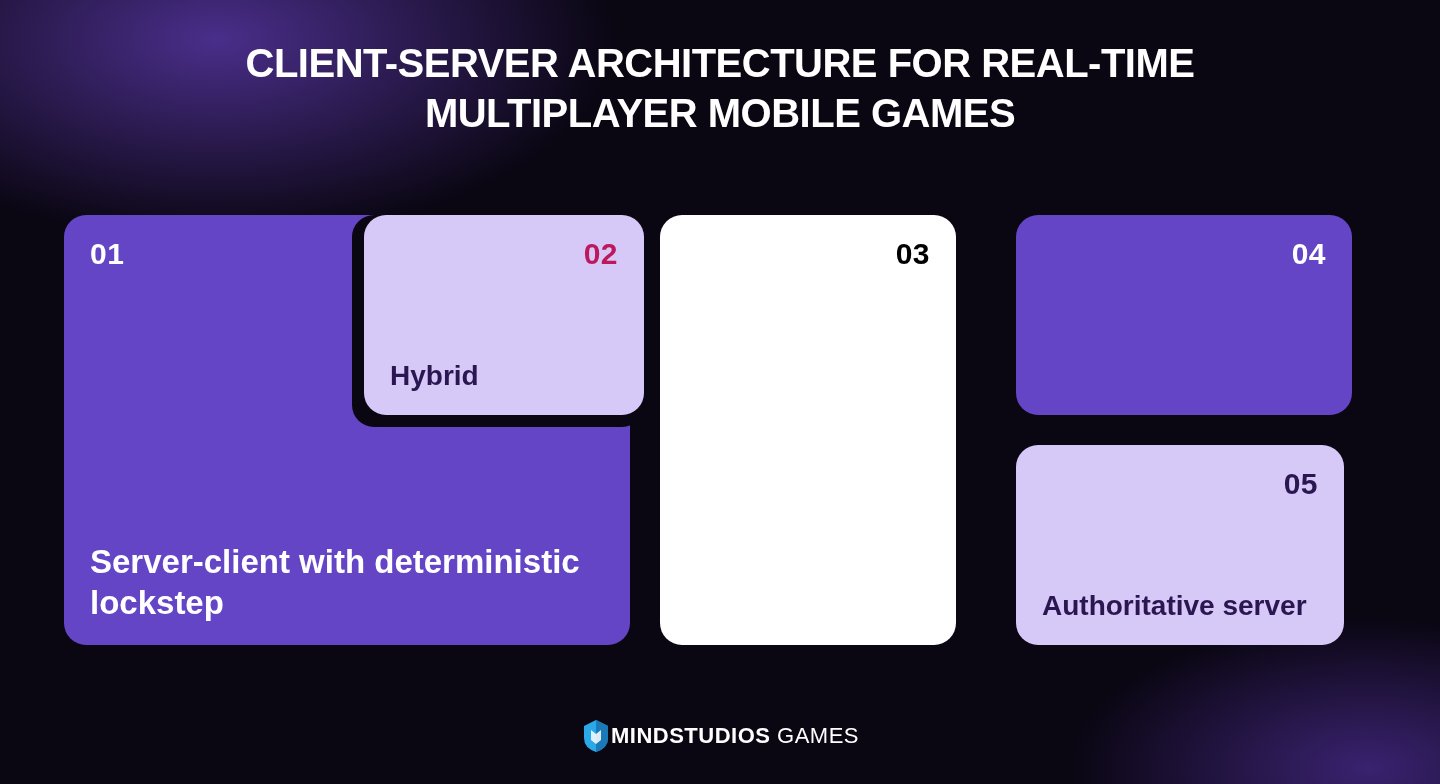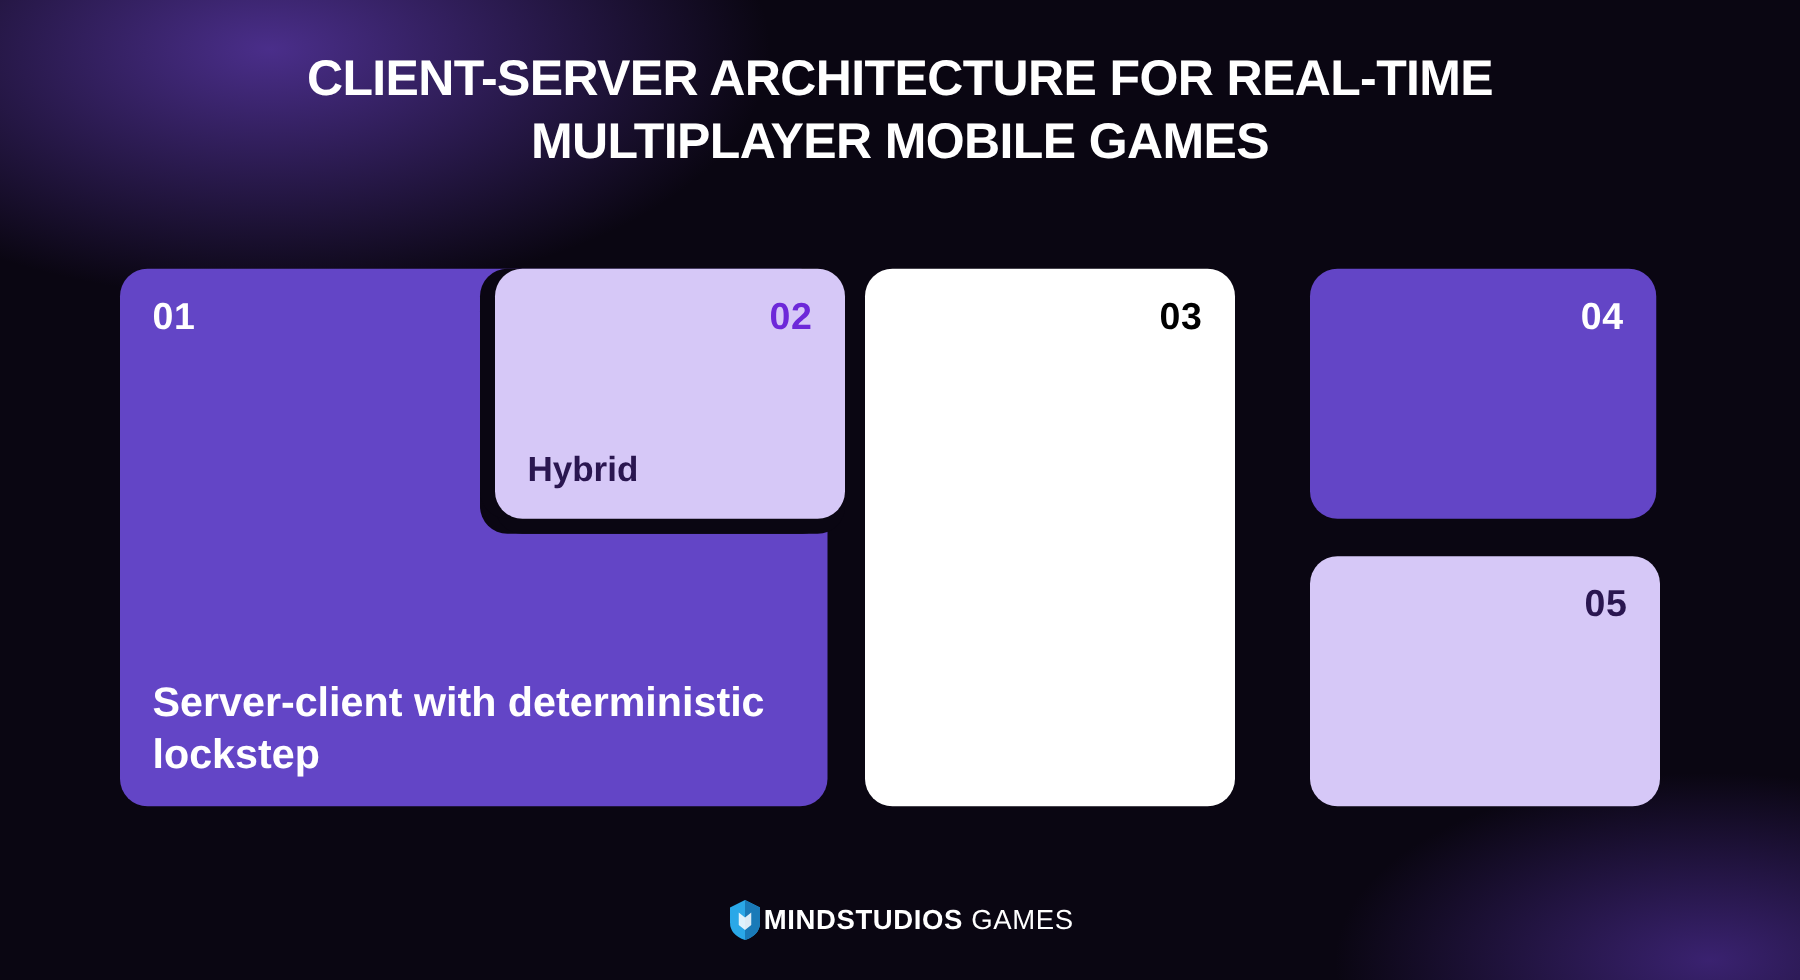--- a/index.html
+++ b/index.html
@@ -18,21 +18,21 @@
   color: #fff;
   font-size: 40px;
   font-weight: 900;
   text-align: center;
   letter-spacing: -0.5px;
   line-height: 1.25;
   padding: 38px 120px 0;
 }
 .grid {
   position: absolute;
-  left: 96px;
+  left: 64px;
   top: 215px;
   width: 1280px;
   height: 430px;
 }
 .card {
   position: absolute;
   border-radius: 22px;
   padding: 22px 26px;
 }
 .num {
@@ -60,50 +60,50 @@
 .c02 {
   left: 300px; top: 0;
   width: 280px; height: 200px;
   background: #d6c8f7;
   color: #1a1030;
   display: flex;
   flex-direction: column;
   justify-content: space-between;
   box-shadow: -12px 0 0 0 #0a0612, 0 12px 0 0 #0a0612, -12px 12px 0 0 #0a0612;
 }
-.c02 .num { text-align: right; color: #6d28d9; }
+.c02 .num { text-align: right; color: #be185d; }
 .c02 .label { color: #2a1650; }
 
 .c03 {
   left: 596px; top: 0;
   width: 296px; height: 430px;
   background: #fff;
   color: #111;
   display: flex;
   flex-direction: column;
   justify-content: space-between;
 }
 .c03 .num { text-align: right; color: #000; }
 .c03 .label { color: #000; }
 
 .c04 {
   left: 952px; top: 0;
-  width: 277px; height: 200px;
+  width: 336px; height: 200px;
   background: #6345c6;
   color: #fff;
   display: flex;
   flex-direction: column;
   justify-content: space-between;
   gap: 16px;
 }
 .c04 .num { text-align: right; }
 
 .c05 {
   left: 952px; top: 230px;
-  width: 280px; height: 200px;
+  width: 328px; height: 200px;
   background: #d6c8f7;
   color: #2a1650;
   display: flex;
   flex-direction: column;
   justify-content: space-between;
 }
 .c05 .num { text-align: right; }
 
 .footer {
   position: absolute;
@@ -145,20 +145,21 @@
   <div class="card c03">
     <div class="num">03</div>
   </div>
 
   <div class="card c04">
     <div class="num">04</div>
   </div>
 
   <div class="card c05">
     <div class="num">05</div>
+    <div class="label">Authoritative server</div>
   </div>
 
 </div>
 
 <div class="footer">
   <svg class="logo-shield" viewBox="0 0 30 36">
     <path d="M15 2 L27 8 L27 20 Q27 30 15 34 Q3 30 3 20 L3 8 Z" fill="#2aa8e8"></path>
     <path d="M15 2 L27 8 L27 20 Q27 30 15 34 L15 2 Z" fill="#1a7ab8"></path>
     <path d="M10 12 L15 16 L20 12 L20 22 L15 26 L10 22 Z" fill="#fff" opacity="0.85"></path>
   </svg>

